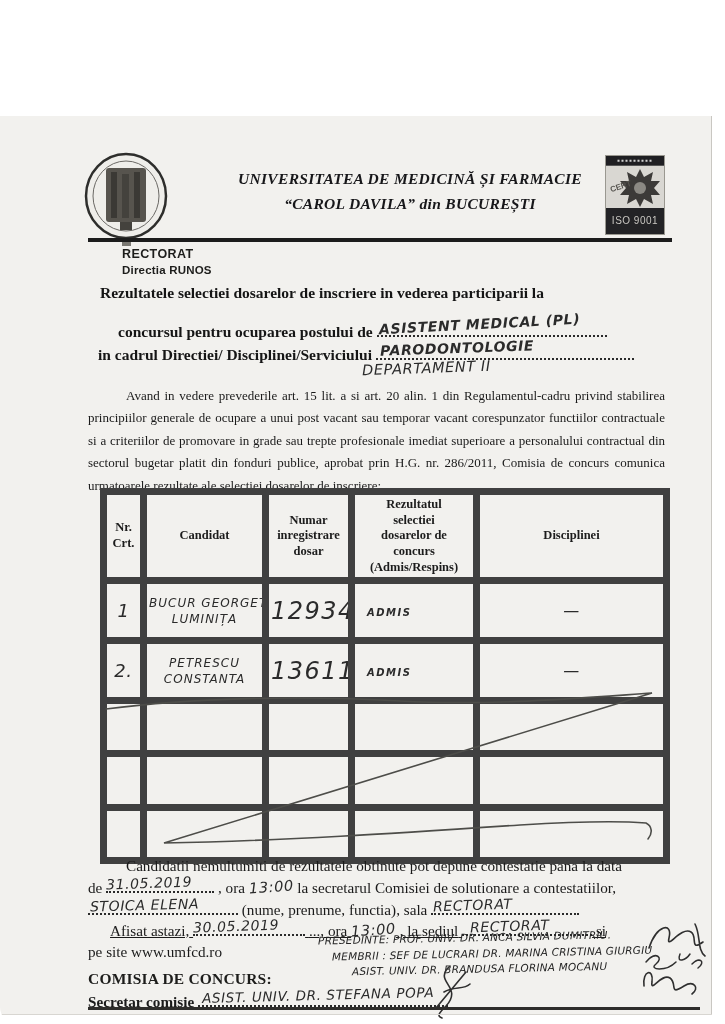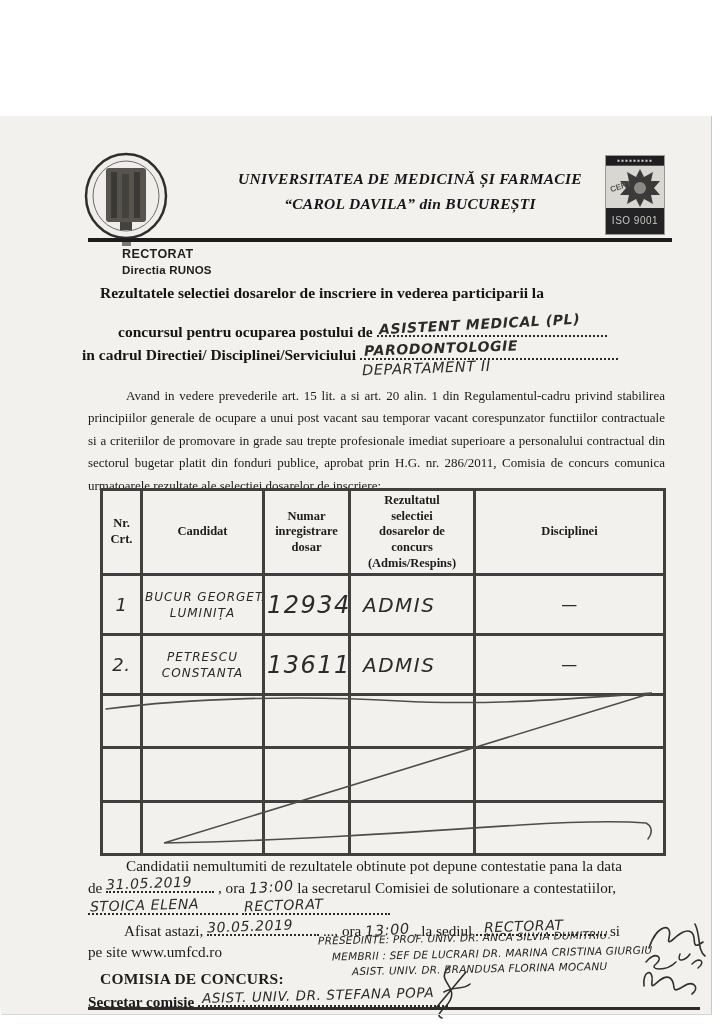--- a/index.html
+++ b/index.html
@@ -35,29 +35,29 @@
   .doc-title { font-weight:bold; font-size:15.5px; line-height:23px; color:#151515; }
   .dots { display:inline-block; border-bottom:2px dotted #2a2a2a; position:relative;
     height:13px; vertical-align:baseline; }
   .fill-hw { position:absolute; left:6px; bottom:-3px; font-size:14px; }
   
   .para { font-size:13px; line-height:22.4px; text-align:justify;
     text-indent:38px; color:#1a1a1a;margin-top:8px; }
   
   table.results { border-collapse:collapse; table-layout:fixed; width:563px;
     background:transparent; }
-  table.results th, table.results td { border:3px solid #404040; padding:2px;
+  table.results th, table.results td { border:7px solid #404040; padding:2px;
     overflow:hidden; }
   table.results th { font-size:12.5px; font-weight:bold; text-align:center;
     line-height:1.25; white-space:pre-line; color:#1c1c1c; }
   .cell-center { text-align:center; vertical-align:middle; }
   .hw-nr { font-size:18px; }
   .hw-name { font-size:12px; line-height:16px; letter-spacing:1px; }
   .hw-num { font-size:24px; letter-spacing:1.5px; }
-  .hw-res { font-size:20px; letter-spacing:1.5px; }
+  .hw-res { font-size:10px; letter-spacing:1.5px;font-weight:bold; }
   .hw-dash { font-size:16px; }
   
   .fline { font-size:15.2px; line-height:21.5px; color:#1a1a1a; white-space:nowrap; }
   .hw-inline { font-size:14.5px; position:relative; top:-1px; }
   .hw-block { font-size:10.5px; line-height:15.5px; letter-spacing:0.2px;
     transform:rotate(-1.2deg); color:#262626; }
   .comisia { font-weight:bold; font-size:15.5px; letter-spacing:0.2px; }
   .rule { background:#2e2d2b; }
   .edge { background:#c9c7c2; }
   svg.lineart { position:absolute; overflow:visible; }
@@ -103,21 +103,21 @@
 
   <div class="abs doc-title" style="left:100px; top:281px; width:563px; text-align:left;">Rezultatele selectiei dosarelor de inscriere in vederea participarii la</div>
 
   <div class="abs doc-title" style="left:118px; top:320px; width:545px;">
     <span>concursul pentru ocuparea postului de</span>
     <span class="dots" style="width:230px;">
       <span class="hw fill-hw" style="transform:rotate(-3deg); left:2px; bottom:-1px;">ASISTENT MEDICAL (PL)</span>
     </span>
   </div>
 
-  <div class="abs doc-title" style="left:82px; top:343px; width:565px;">
+  <div class="abs doc-title" style="left:98px; top:343px; width:565px;">
     <span>in cadrul Directiei/ Disciplinei/Serviciului</span>
     <span class="dots" style="width:258px;">
       <span class="hw fill-hw" style="transform:rotate(-2deg); left:4px; bottom:-2px;">PARODONTOLOGIE</span>
     </span>
   </div>
   <div class="abs hw" style="left:362px; top:360px; font-size:14.5px; transform:rotate(-2deg);">DEPARTAMENT II</div>
 
   <div class="abs para" style="left:88px; top:377px; width:577px;">Avand in vedere prevederile art. 15 lit. a si art. 20 alin. 1 din Regulamentul-cadru privind stabilirea principiilor generale de ocupare a unui post vacant sau temporar vacant corespunzator functiilor contractuale si a criteriilor de promovare in grade sau trepte profesionale imediat superioare a personalului contractual din sectorul bugetar platit din fonduri publice, aprobat prin H.G. nr. 286/2011, Comisia de concurs comunica urmatoarele rezultate ale selectiei dosarelor de inscriere:</div>
 
   <table class="results abs" style="left:100px; top:488px;">
@@ -200,26 +200,27 @@
     </span>
     <span>, ora</span>
     <span class="hw hw-inline" style="transform:rotate(-4deg); display:inline-block;">13:00</span>
     <span>la secretarul Comisiei de solutionare a contestatiilor,</span>
   </div>
 
   <div class="abs fline" style="left:88px; top:899px;">
     <span class="dots" style="width:150px;">
       <span class="hw fill-hw" style="font-size:14px; left:2px; transform:rotate(-1.5deg);">STOICA ELENA</span>
     </span>
+    <span>(nume, prenume, functia), sala</span>
     <span class="dots" style="width:148px;">
       <span class="hw fill-hw" style="font-size:14px; left:2px; transform:rotate(-2deg);">RECTORAT</span>
     </span>
   </div>
 
-  <div class="abs fline" style="left:124px; top:920px;">
+  <div class="abs fline" style="left:110px; top:920px;text-decoration:underline;">
     <span>Afisat astazi,</span>
     <span class="dots" style="width:112px;">
       <span class="hw fill-hw" style="font-size:14px; left:0; transform:rotate(-2deg);">30.05.2019</span>
     </span>
     <span>..., ora</span>
     <span class="hw hw-inline" style="transform:rotate(-4deg); display:inline-block;">13:00</span>
     <span>, la sediul</span>
     <span class="dots" style="width:130px;">
       <span class="hw fill-hw" style="font-size:14px; left:8px; transform:rotate(-2deg);">RECTORAT</span>
     </span>
@@ -238,21 +239,21 @@
     <path d="M4,30 C12,6 28,4 24,20 C21,33 36,8 46,14 C53,18 44,34 58,24 M50,6 C56,18 52,32 60,38" fill="none" stroke="#2f2f2f" stroke-width="1.6" stroke-linecap="round"></path>
   </svg>
   <svg class="lineart" style="left:640px; top:948px;" width="75" height="50" viewBox="0 0 75 50">
     <path d="M6,14 C16,2 24,10 16,16 C8,22 26,24 36,14 M40,6 C36,16 46,12 50,6 M52,16 C60,8 66,14 58,20" fill="none" stroke="#2f2f2f" stroke-width="1.5" stroke-linecap="round"></path>
     <path d="M4,38 C2,22 14,20 12,34 C10,46 22,24 30,30 C38,36 28,48 44,38 C54,32 60,40 52,46" fill="none" stroke="#2f2f2f" stroke-width="1.6" stroke-linecap="round"></path>
   </svg>
   <svg class="lineart" style="left:420px; top:962px;" width="60" height="58" viewBox="0 0 60 58">
     <path d="M30,4 C12,20 44,24 26,44 C20,50 16,54 22,56 M16,46 L46,10 M24,30 C34,24 44,28 50,22" fill="none" stroke="#2f2f2f" stroke-width="1.6" stroke-linecap="round"></path>
   </svg>
 
-  <div class="abs comisia" style="left:100px; top:970px;">COMISIA DE CONCURS:</div>
+  <div class="abs comisia" style="left:88px; top:970px;">COMISIA DE CONCURS:</div>
 
   <div class="abs fline" style="left:88px; top:991px; font-weight:bold;">
     <span>Secretar comisie</span>
     <span class="dots" style="width:250px;">
       <span class="hw fill-hw" style="font-size:13.5px; font-weight:normal; left:4px; bottom:-1px; transform:rotate(-1.5deg);">ASIST. UNIV. DR. STEFANA POPA</span>
     </span>
   </div>
 
   <div class="abs rule" style="left:88px; top:1007px; width:612px; height:2.5px;"></div>
   <div class="abs edge" style="left:711px; top:116px; width:1px; height:899px;"></div>

